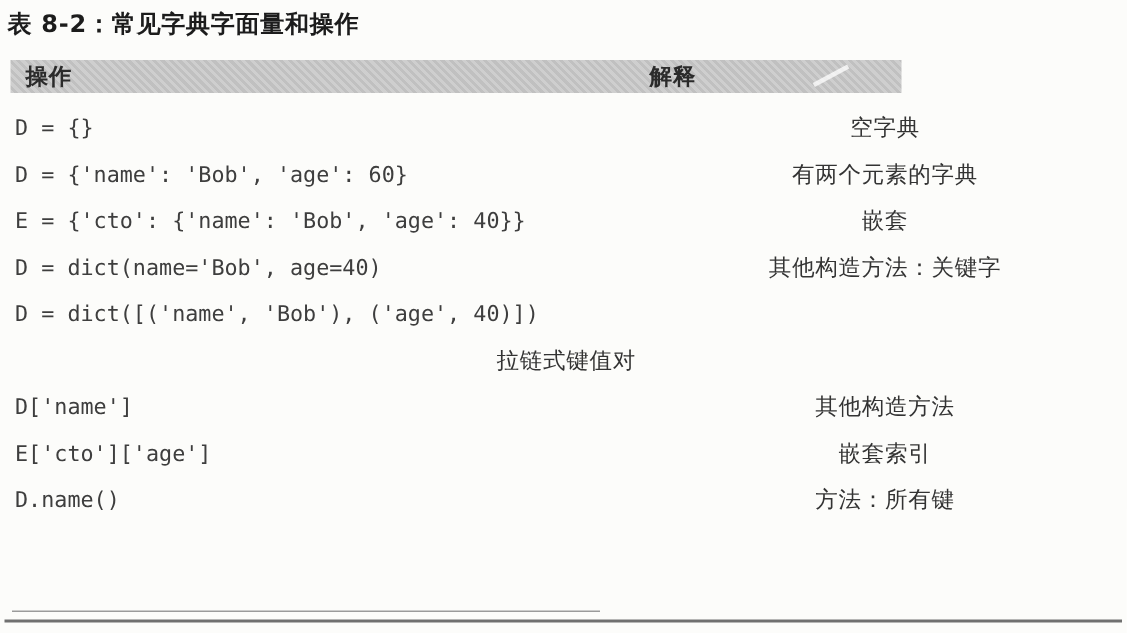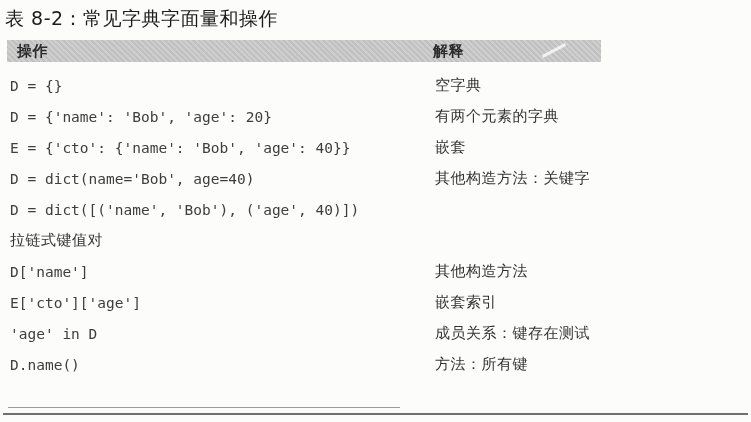--- a/index.html
+++ b/index.html
@@ -18,22 +18,22 @@
     width: 751px;
     height: 422px;
     background: var(--page-bg);
     font-family: "DejaVu Sans", "Liberation Sans", sans-serif;
     overflow: hidden;
   }
   .table-title {
     position: absolute;
     left: 5px;
     top: 6px;
-    font-size: 19px;
-    font-weight: normal;
+    font-size: 16px;
+    font-weight: bold;
     color: var(--title-text);
     letter-spacing: 0.5px;
   }
   .header-bar {
     position: absolute;
     left: 7px;
     top: 40px;
     width: 594px;
     height: 22px;
     background-color: var(--header-bg);
@@ -78,20 +78,21 @@
     font-family: "DejaVu Sans Mono", "Liberation Mono", monospace;
     font-size: 14.5px;
     color: var(--code-text);
     white-space: pre;
   }
   .cell-desc {
     flex: 1;
     font-size: 15px;
     color: var(--desc-text);
     letter-spacing: 0.5px;
+    text-align: center;
   }
   .rule-light {
     position: absolute;
     left: 8px;
     top: 407px;
     width: 392px;
     height: 1px;
     background: var(--rule-light);
   }
   .rule-dark {
@@ -115,21 +116,21 @@
     <span class="header-cell ex">解释</span>
     <span class="scan-slash"></span>
   </div>
 
   <div class="rows">
     <div class="row">
       <span class="cell-code">D = {}</span>
       <span class="cell-desc">空字典</span>
     </div>
     <div class="row">
-      <span class="cell-code">D = {'name': 'Bob', 'age': 20}</span>
+      <span class="cell-code">D = {'name': 'Bob', 'age': 60}</span>
       <span class="cell-desc">有两个元素的字典</span>
     </div>
     <div class="row">
       <span class="cell-code">E = {'cto': {'name': 'Bob', 'age': 40}}</span>
       <span class="cell-desc">嵌套</span>
     </div>
     <div class="row">
       <span class="cell-code">D = dict(name='Bob', age=40)</span>
       <span class="cell-desc">其他构造方法：关键字</span>
     </div>
@@ -141,24 +142,20 @@
     </div>
     <div class="row">
       <span class="cell-code">D['name']</span>
       <span class="cell-desc">其他构造方法</span>
     </div>
     <div class="row">
       <span class="cell-code">E['cto']['age']</span>
       <span class="cell-desc">嵌套索引</span>
     </div>
     <div class="row">
-      <span class="cell-code">'age' in D</span>
-      <span class="cell-desc">成员关系：键存在测试</span>
-    </div>
-    <div class="row">
       <span class="cell-code">D.name()</span>
       <span class="cell-desc">方法：所有键</span>
     </div>
   </div>
 
   <div class="rule-light"></div>
   <div class="rule-dark"></div>
 
 </div>
 

